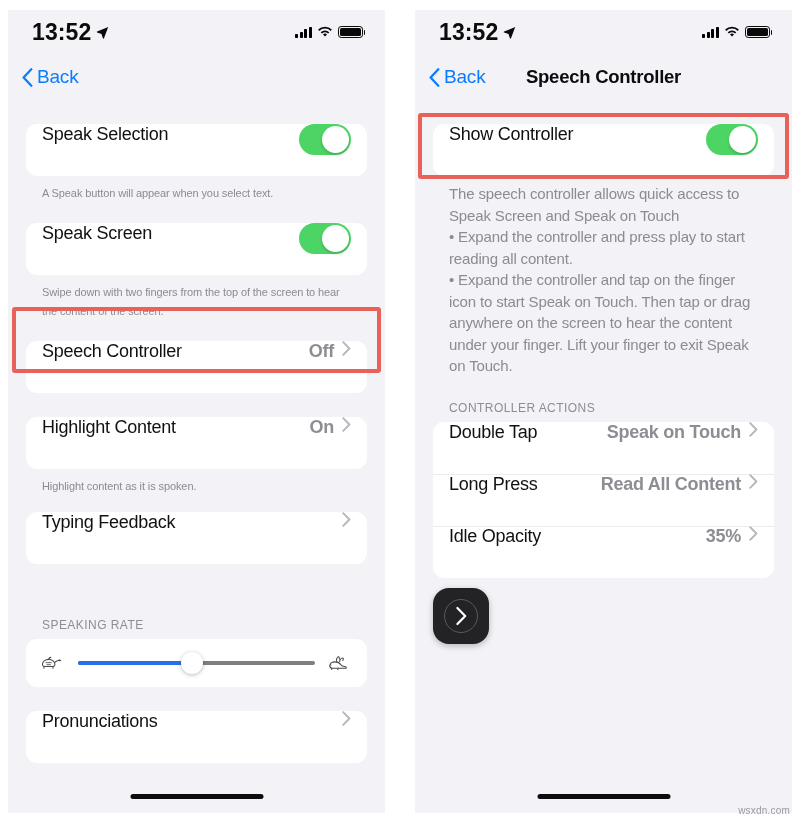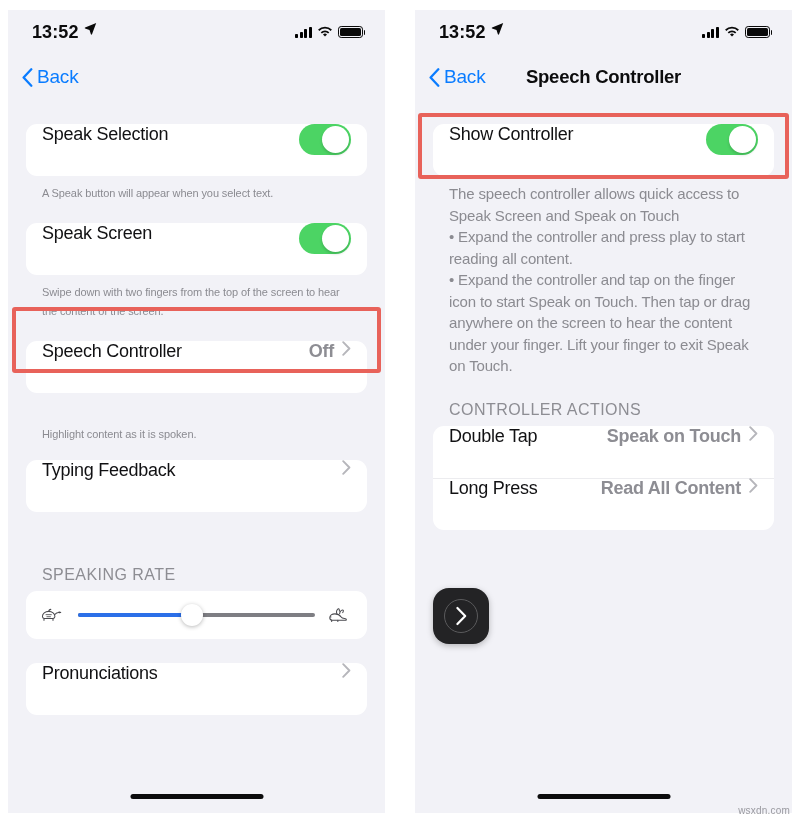--- a/index.html
+++ b/index.html
@@ -26,25 +26,26 @@
   
   .statusbar {
     position: relative;
     height: 44px;
     display: flex;
     align-items: center;
     justify-content: space-between;
     padding: 0 22px 0 24px;
   }
   .clock {
-    font-size: 18px;
+    font-size: 23px;
     font-weight: 600;
     color: #0b0b0c;
     letter-spacing: .1px;
     display: flex;
+    align-items: center;
     gap: 5px;
   }
   .loc-arrow { display:block; }
   .status-right { display: flex; align-items: center; gap: 5px; }
   .bars { display: flex; align-items: flex-end; gap: 1.6px; height: 11px; }
   .bars i { display:block; width: 3px; background:#000; border-radius: .8px; }
   .bars i:nth-child(1){height:4px;}
   .bars i:nth-child(2){height:6px;}
   .bars i:nth-child(3){height:8.5px;}
   .bars i:nth-child(4){height:11px;}
@@ -143,21 +144,21 @@
   }
 
   .footnote {
     font-size: 11px;
     line-height: 19px;
     color: #8b8b91;
     letter-spacing: -.1px;
     padding: 8px 16px 0 16px;
   }
   .section-head {
-    font-size: 16px;
+    font-size: 12px;
     color: #8d8d93;
     letter-spacing: .45px;
     padding: 0 16px 7px 16px;
   }
   .gap-16 { height: 16px; }
   .gap-20 { height: 20px; }
   .gap-24 { height: 24px; }
   .gap-30 { height: 30px; }
 
   
@@ -333,20 +334,31 @@
           <span class="chev">
             <svg width="9" height="15" viewBox="0 0 9 15">
                 <path d="M1.2 1.2 7.4 7.5l-6.2 6.3" fill="none" stroke="#b6b6bb" stroke-width="1.9" stroke-linecap="round" stroke-linejoin="round"></path>
               </svg>
           </span>
         </div>
       </div>
 
       <div class="gap-24"></div>
 
+      <div class="card">
+        <div class="row">
+          <span class="row-label">Highlight Content</span>
+          <span class="row-value">On</span>
+          <span class="chev">
+            <svg width="9" height="15" viewBox="0 0 9 15">
+                <path d="M1.2 1.2 7.4 7.5l-6.2 6.3" fill="none" stroke="#b6b6bb" stroke-width="1.9" stroke-linecap="round" stroke-linejoin="round"></path>
+              </svg>
+          </span>
+        </div>
+      </div>
       <div class="footnote">Highlight content as it is spoken.</div>
 
       <div class="gap-16"></div>
 
       <div class="card">
         <div class="row">
           <span class="row-label">Typing Feedback</span>
           <span class="chev">
             <svg width="9" height="15" viewBox="0 0 9 15">
                 <path d="M1.2 1.2 7.4 7.5l-6.2 6.3" fill="none" stroke="#b6b6bb" stroke-width="1.9" stroke-linecap="round" stroke-linejoin="round"></path>
@@ -465,20 +477,29 @@
         </div>
         <div class="row">
           <span class="row-label">Long Press</span>
           <span class="row-value">Read All Content</span>
           <span class="chev">
             <svg width="9" height="15" viewBox="0 0 9 15">
                 <path d="M1.2 1.2 7.4 7.5l-6.2 6.3" fill="none" stroke="#b6b6bb" stroke-width="1.9" stroke-linecap="round" stroke-linejoin="round"></path>
               </svg>
           </span>
         </div>
+        <div class="row">
+          <span class="row-label">Idle Opacity</span>
+          <span class="row-value">35%</span>
+          <span class="chev">
+            <svg width="9" height="15" viewBox="0 0 9 15">
+                <path d="M1.2 1.2 7.4 7.5l-6.2 6.3" fill="none" stroke="#b6b6bb" stroke-width="1.9" stroke-linecap="round" stroke-linejoin="round"></path>
+              </svg>
+          </span>
+        </div>
       </div>
     </div>
 
     <div class="floating-controller">
       <span class="fc-circle">
         <svg width="13" height="20" viewBox="0 0 13 20">
           <path d="M2.4 2 10.2 10l-7.8 8" fill="none" stroke="#ffffff" stroke-width="2.2" stroke-linecap="round" stroke-linejoin="round"></path>
         </svg>
       </span>
     </div>

